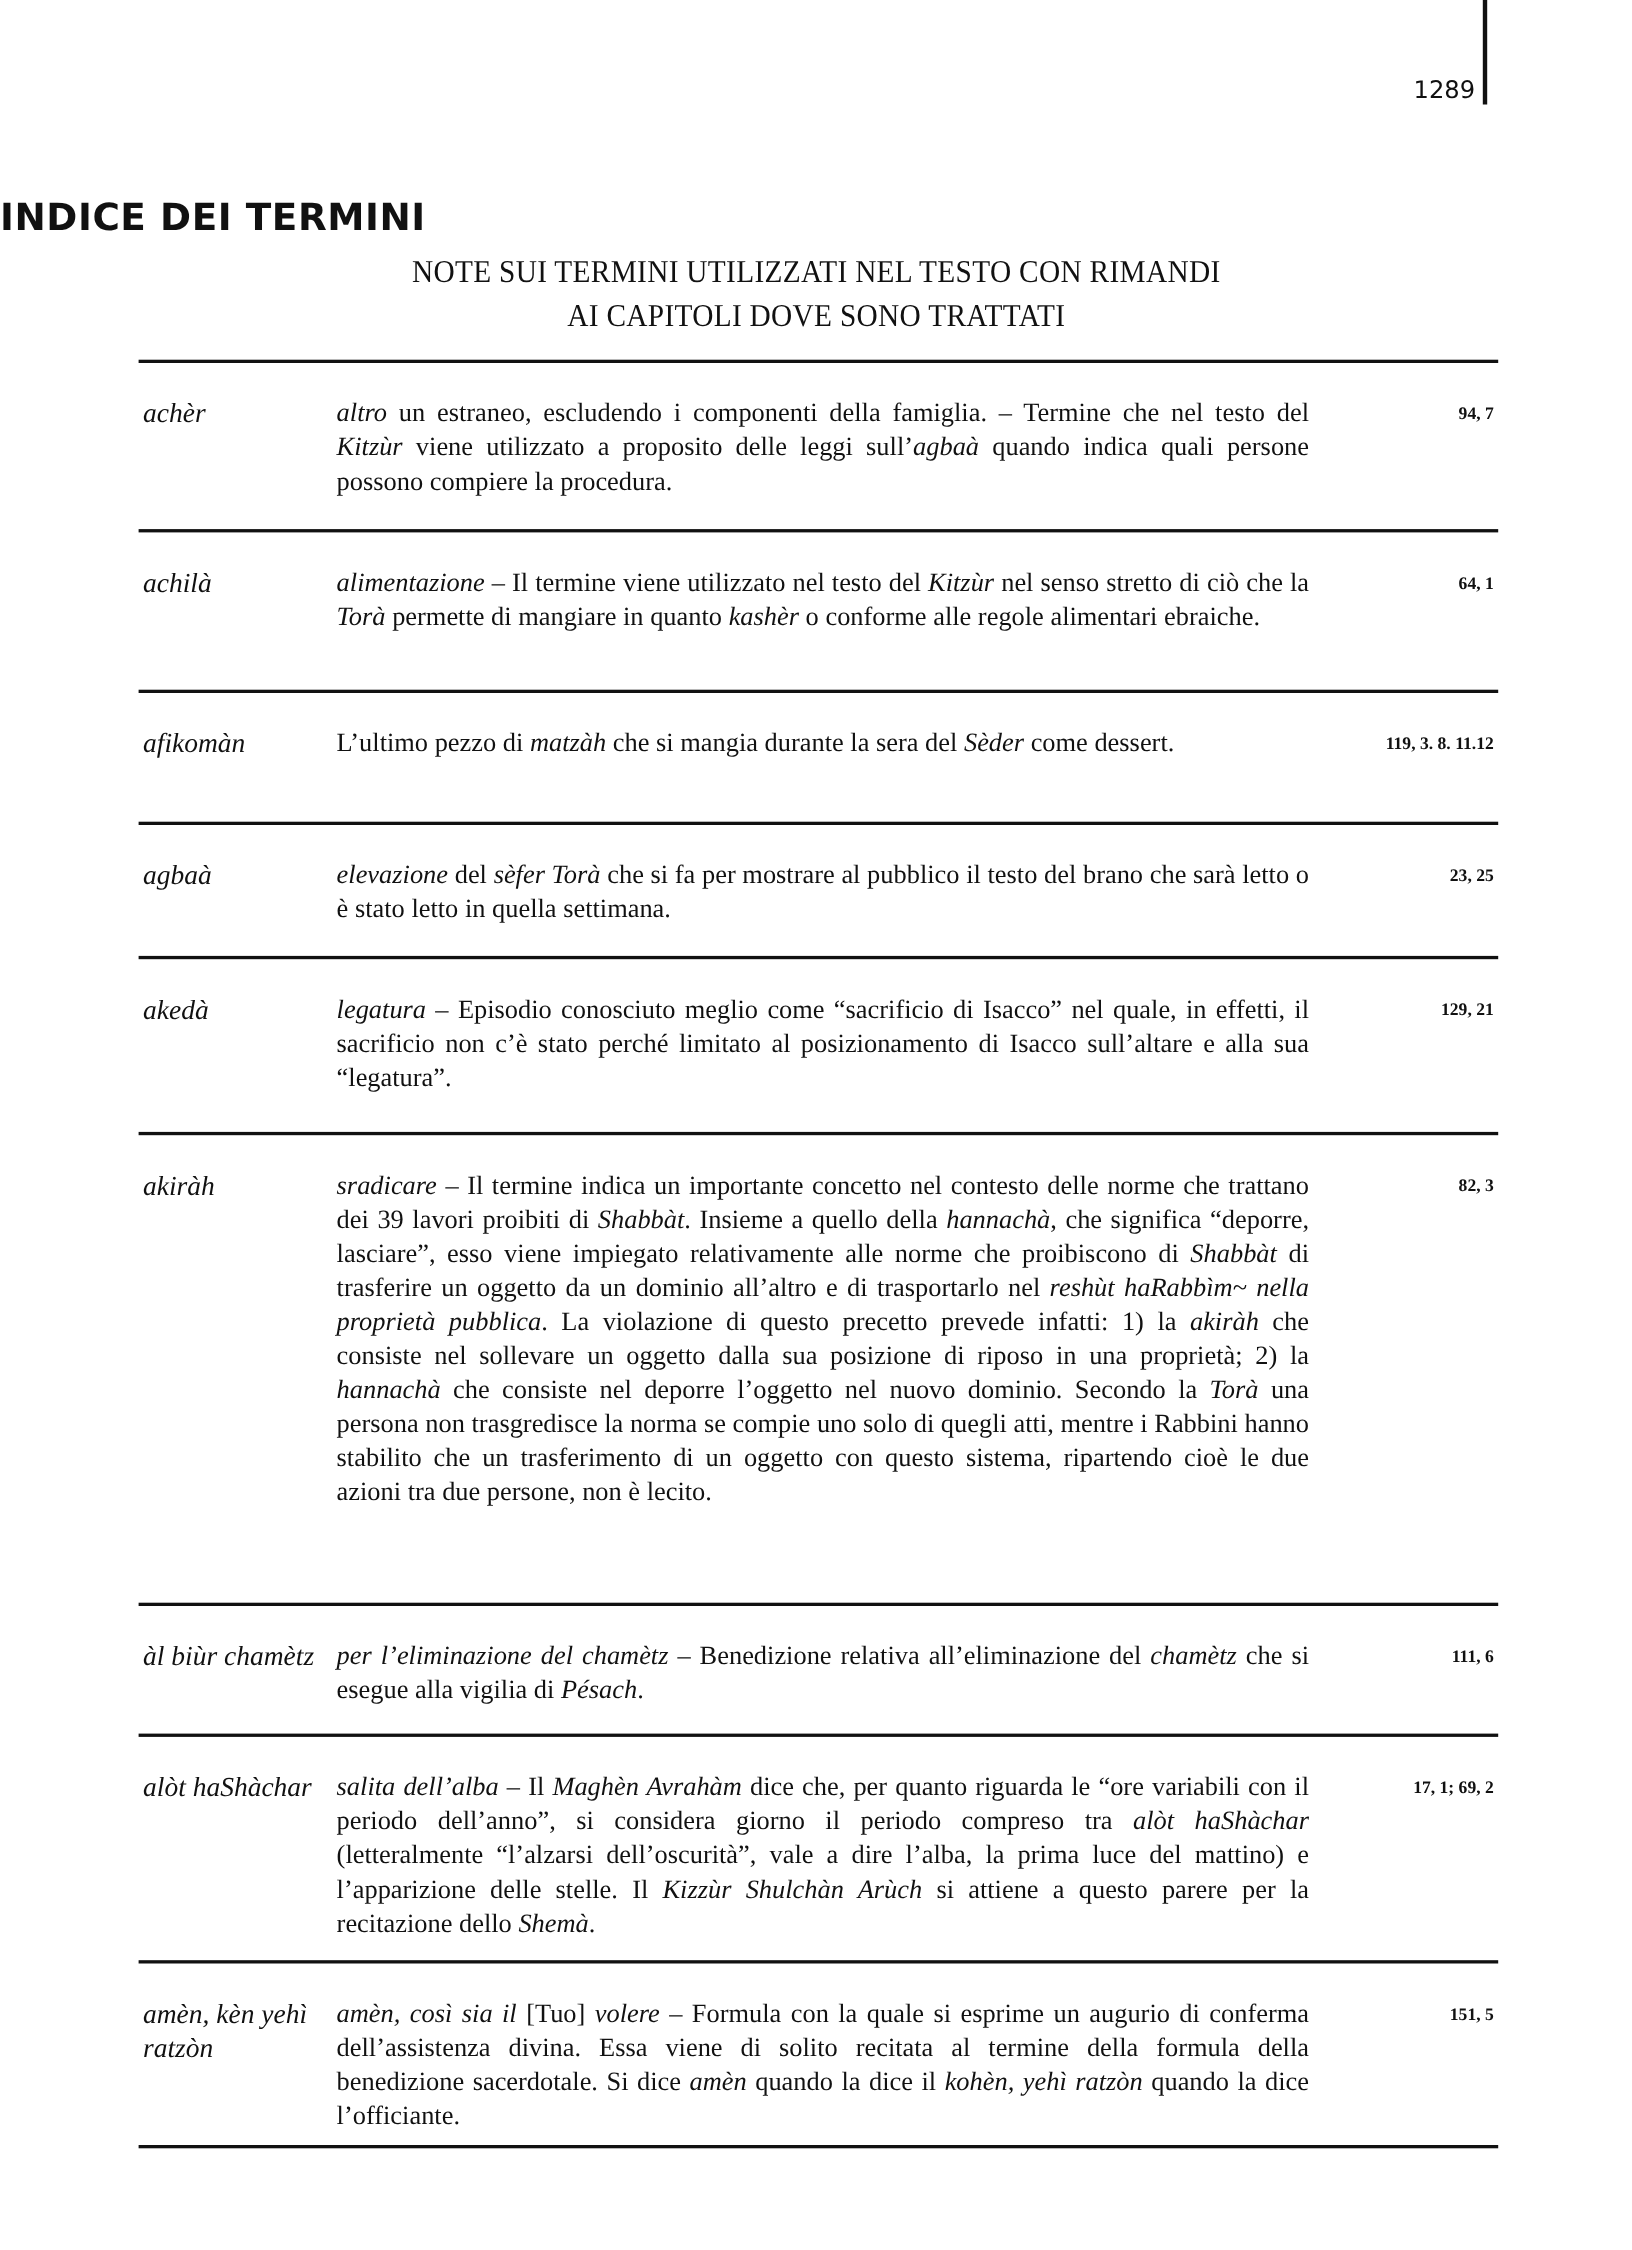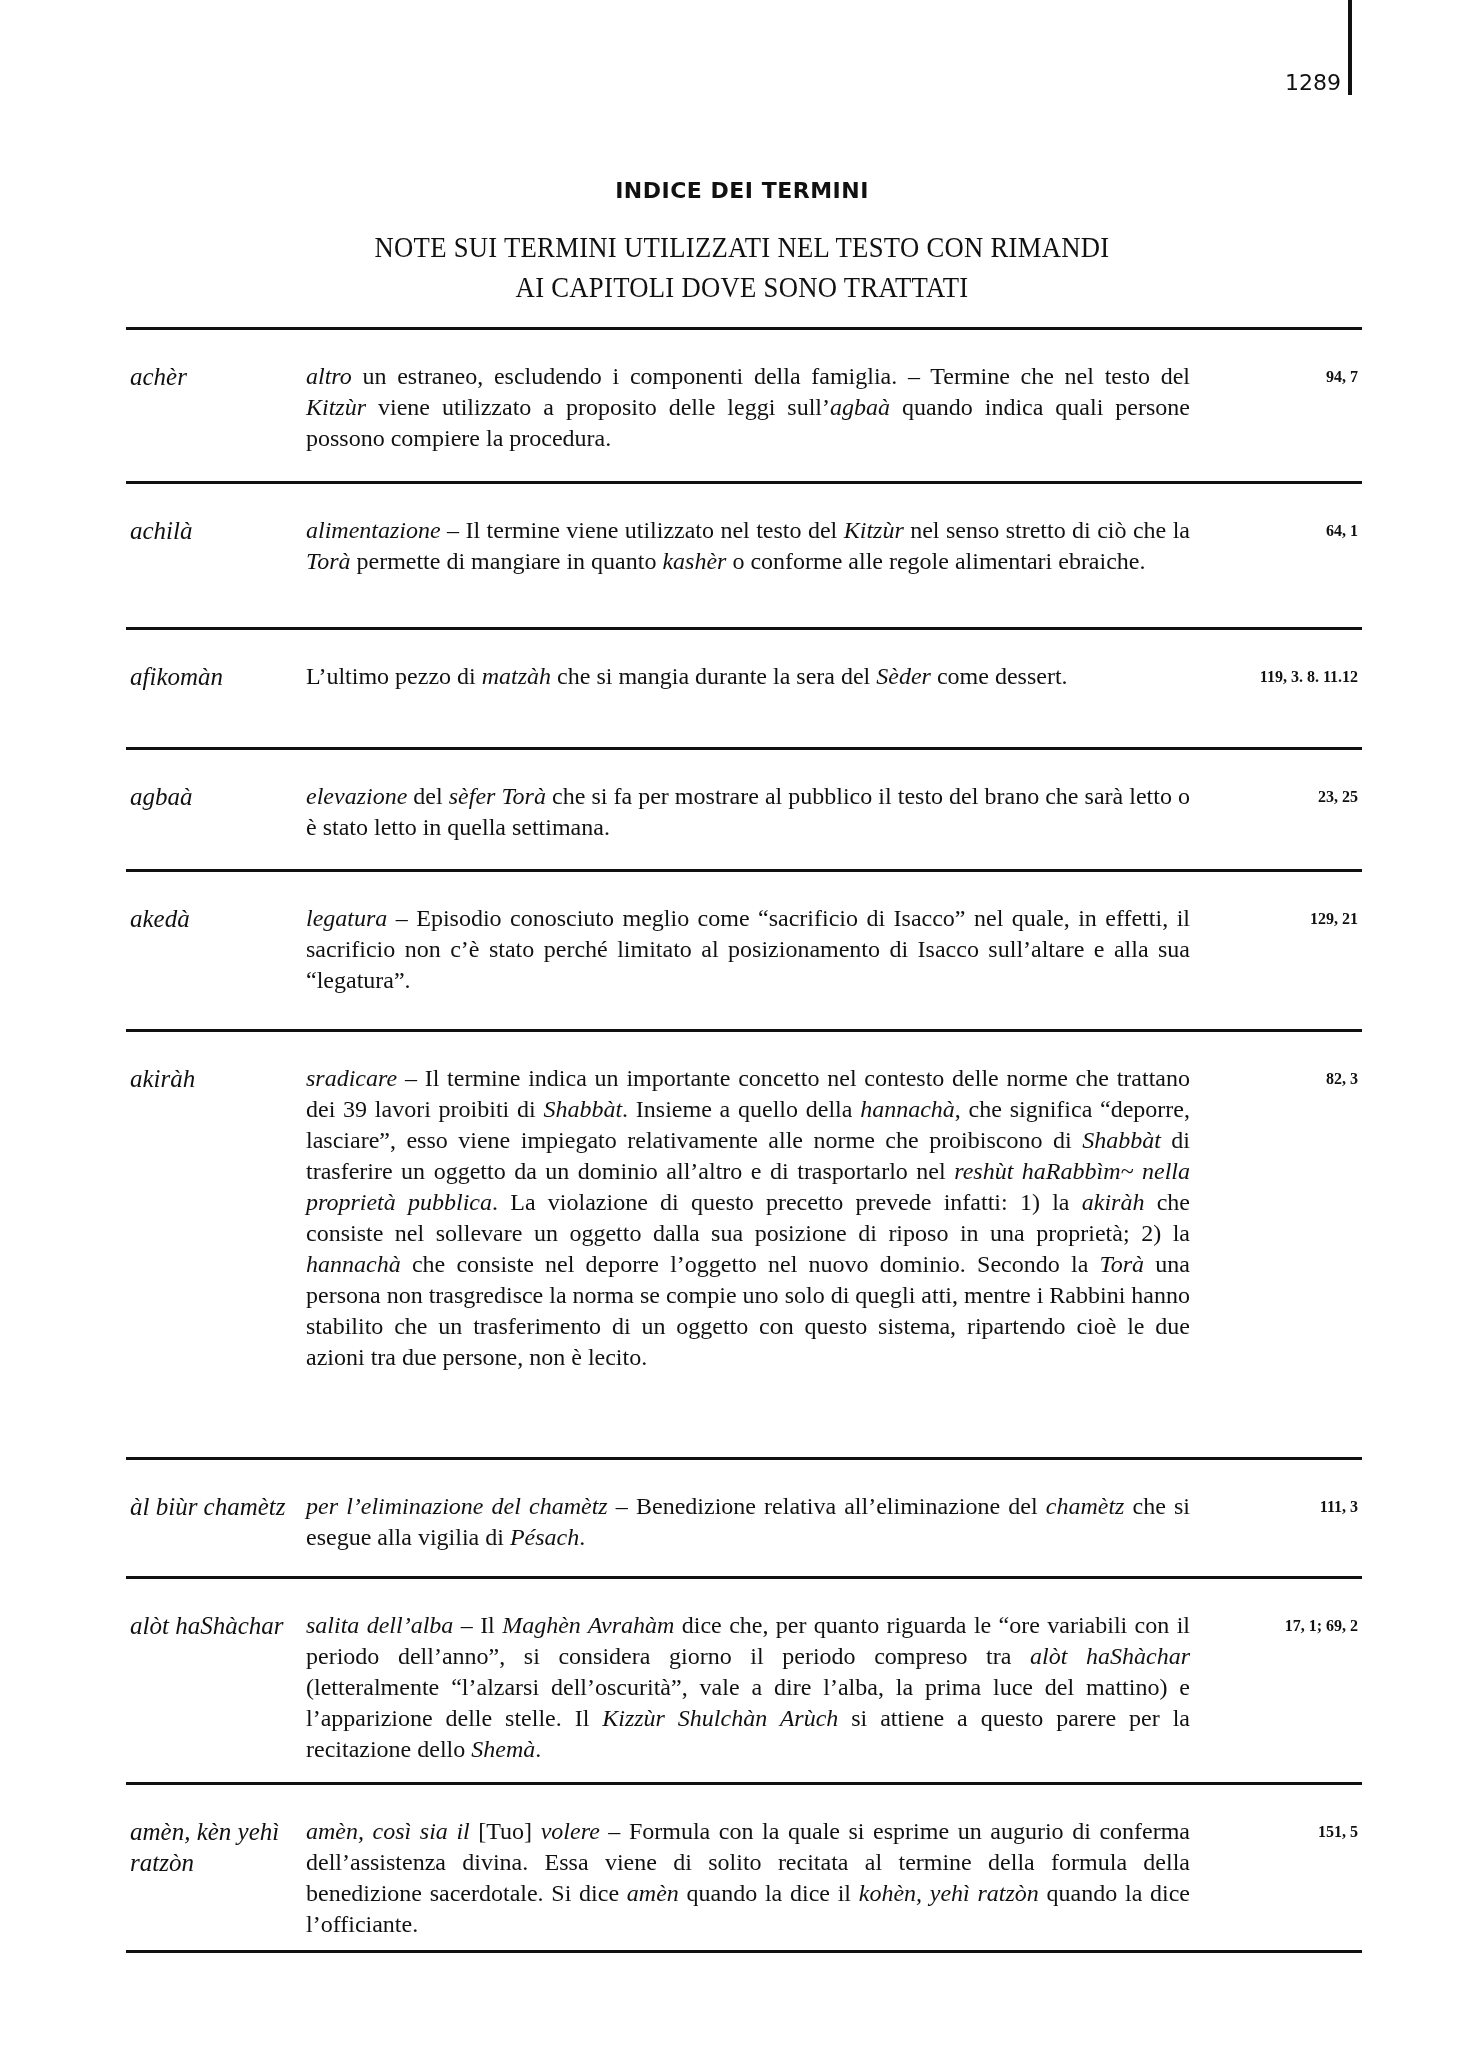--- a/index.html
+++ b/index.html
@@ -1,19 +1,19 @@
 <!DOCTYPE html>
 <html><head>
 <meta charset="utf-8">
 <style>
   html, body { margin: 0; padding: 0; background: #ffffff; }
   body { width: 1484px; height: 2045px; position: relative; overflow: hidden; color: #111; }
   .page-num { position: absolute; left: 1285px; top: 70px; font-family: "DejaVu Sans", sans-serif; font-size: 22px; color: #111; }
   .page-bar { position: absolute; left: 1348px; top: 0; width: 4px; height: 95px; background: #111; }
-  .title { position: absolute; left: 0; width: 1484px; top: 178px; text-align: center; font-family: "DejaVu Sans", sans-serif; font-weight: bold; font-size: 22px; letter-spacing: 0.5px; }
+  .title { position: absolute; left: 0; width: 1484px; top: 178px; text-align: left; font-family: "DejaVu Sans", sans-serif; font-weight: bold; font-size: 34px; letter-spacing: 0.5px; }
   .subtitle { position: absolute; left: 0; width: 1484px; text-align: center; font-family: "Liberation Serif", serif; font-size: 29px; letter-spacing: 0.3px; transform: scaleX(0.92); }
   .sub1 { top: 231px; }
   .sub2 { top: 271px; }
   .rule { position: absolute; left: 126px; width: 1236px; height: 3px; background: #111; }
   .entry { position: absolute; left: 126px; width: 1236px; }
   .term { position: absolute; left: 4px; top: 0; width: 170px; font-family: "Liberation Serif", serif; font-style: italic; font-weight: normal; font-size: 25px; line-height: 31px; }
   .def { position: absolute; left: 180px; top: 0; width: 884px; font-family: "Liberation Serif", serif; font-size: 24px; line-height: 31px; text-align: justify; }
   .def i { font-style: italic; }
   .ref { position: absolute; right: 4px; top: 0; width: 160px; text-align: right; font-family: "Liberation Serif", serif; font-weight: bold; font-size: 16px; line-height: 31px; }
 </style>
@@ -64,21 +64,21 @@
       <div class="ref">129, 21</div>
     </div>
     <div class="entry" style="top: 1063px;">
       <div class="term">akiràh</div>
       <div class="def"><i>sradicare</i><span> – Il termine indica un importante concetto nel contesto delle norme che trattano dei 39 lavori proibiti di </span><i>Shabbàt</i><span>. Insieme a quello della </span><i>hannachà</i><span>, che significa “deporre, lasciare”, esso viene impiegato relativamente alle norme che proibiscono di </span><i>Shabbàt</i><span> di trasferire un oggetto da un dominio all’altro e di trasportarlo nel </span><i>reshùt haRabbìm~ nella proprietà pubblica</i><span>. La violazione di questo precetto prevede infatti: 1) la </span><i>akiràh</i><span> che consiste nel sollevare un oggetto dalla sua posizione di riposo in una proprietà; 2) la </span><i>hannachà</i><span> che consiste nel deporre l’oggetto nel nuovo dominio. Secondo la </span><i>Torà</i><span> una persona non trasgredisce la norma se compie uno solo di quegli atti, mentre i Rabbini hanno stabilito che un trasferimento di un oggetto con questo sistema, ripartendo cioè le due azioni tra due persone, non è lecito.</span></div>
       <div class="ref">82, 3</div>
     </div>
     <div class="entry" style="top: 1491px;">
       <div class="term">àl biùr chamètz</div>
       <div class="def"><i>per l’eliminazione del chamètz</i><span> – Benedizione relativa all’eliminazione del </span><i>chamètz</i><span> che si esegue alla vigilia di </span><i>Pésach</i><span>.</span></div>
-      <div class="ref">111, 3</div>
+      <div class="ref">111, 6</div>
     </div>
     <div class="entry" style="top: 1610px;">
       <div class="term">alòt haShàchar</div>
       <div class="def"><i>salita dell’alba</i><span> – Il </span><i>Maghèn Avrahàm</i><span> dice che, per quanto riguarda le “ore variabili con il periodo dell’anno”, si considera giorno il periodo compreso tra </span><i>alòt haShàchar</i><span> (letteralmente “l’alzarsi dell’oscurità”, vale a dire l’alba, la prima luce del mattino) e l’apparizione delle stelle. Il </span><i>Kizzùr Shulchàn Arùch</i><span> si attiene a questo parere per la recitazione dello </span><i>Shemà</i><span>.</span></div>
       <div class="ref">17, 1; 69, 2</div>
     </div>
     <div class="entry" style="top: 1816px;">
       <div class="term" style="width: 176px;">amèn, kèn yehì ratzòn</div>
       <div class="def"><i>amèn, così sia il</i><span> [Tuo] </span><i>volere</i><span> – Formula con la quale si esprime un augurio di conferma dell’assistenza divina. Essa viene di solito recitata al termine della formula della benedizione sacerdotale. Si dice </span><i>amèn</i><span> quando la dice il </span><i>kohèn, yehì ratzòn</i><span> quando la dice l’officiante.</span></div>
       <div class="ref">151, 5</div>

